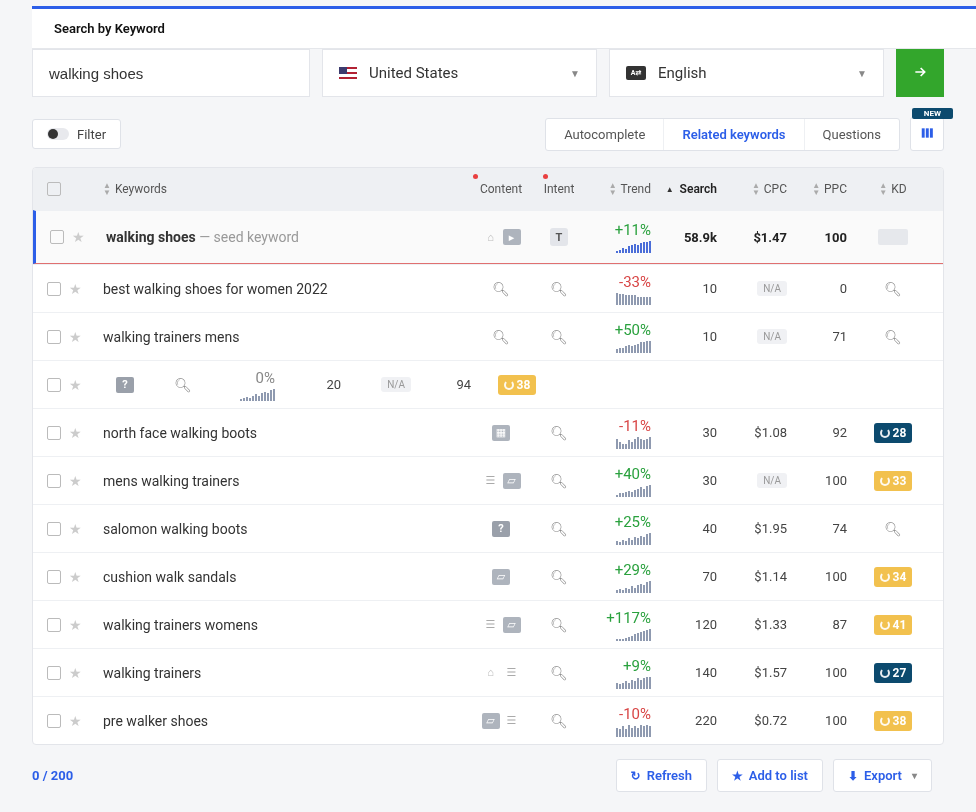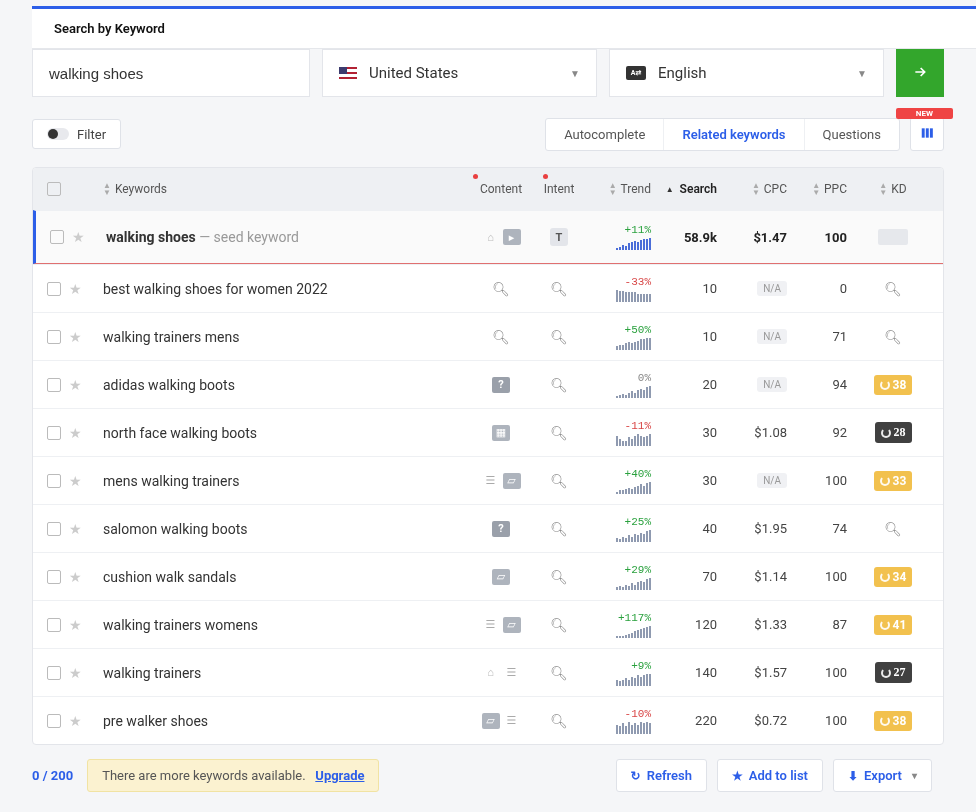--- a/index.html
+++ b/index.html
@@ -27,21 +27,21 @@
   
   .toolrow { display:flex; justify-content:space-between; align-items:center; margin: 0 32px 16px 32px; }
   .filterbtn { background:#fff; border:1px solid #dfe2e8; border-radius:3px; height:30px; padding:0 14px; display:flex; align-items:center; gap:8px; font-size:13px; color:#444; cursor:pointer; }
   .filterbtn .toggle { width:22px; height:12px; background:#e8e9ed; border-radius:6px; position:relative; }
   .filterbtn .toggle::after { content:""; position:absolute; left:1px; top:1px; width:10px; height:10px; background:#333; border-radius:50%; }
   .seggroup { display:flex; background:#fff; border:1px solid #dfe2e8; border-radius:3px; overflow:hidden; }
   .seggroup .seg { padding: 8px 18px; font-size:13px; color:#555; cursor:pointer; }
   .seggroup .seg.active { color:#2c5ee8; font-weight:600; }
   .seggroup .seg + .seg { border-left:1px solid #eef0f3; }
   .colsbtn { width:34px; height:34px; background:#fff; border:1px solid #dfe2e8; border-radius:3px; display:flex; align-items:center; justify-content:center; color:#2c5ee8; margin-left:10px; position:relative; cursor:pointer; }
-  .colsbtn .newbadge { position:absolute; top:-10px; right:-10px; background:#ef4444; color:#fff; font-size:8px; font-weight:700; padding:1px 20px; border-radius:2px; }
+  .colsbtn .newbadge { position:absolute; top:-10px; right:-10px; background:#0c4a6e; color:#fff; font-size:8px; font-weight:700; padding:1px 12px; border-radius:2px; }
 
   
   .table { margin: 0 32px; background:#fff; border:1px solid #e3e5ea; border-radius:4px; position:relative; overflow:hidden; }
   .thead { display:flex; background:#eef0f3; height:42px; align-items:center; font-size:12px; color:#555; position:relative; }
   .thead .th { display:flex; align-items:center; gap:4px; }
   .reddot { position:absolute; top:6px; width:5px; height:5px; background:#e94040; border-radius:50%; }
   .sort { color:#aaa; font-size:8px; line-height:7px; }
 
   .col-chk { width:36px; padding-left:14px; }
   .col-star { width:26px; }
@@ -67,31 +67,31 @@
   .kwtext b { font-weight:700; }
   .seedlabel { color:#999; font-weight:400; }
 
   .iconbox { display:inline-flex; width:18px; height:16px; align-items:center; justify-content:center; color:#999; font-size:11px; }
   .iconbox.grey { background:#aeb4bd; color:#fff; border-radius:2px; }
   .iconbox.q { background:#9aa0aa; color:#fff; border-radius:2px; font-weight:700; }
   .pair { display:flex; gap:3px; justify-content:center; }
   .tbadge { background:#e3e5ea; color:#555; font-weight:700; width:18px; height:18px; border-radius:3px; display:flex; align-items:center; justify-content:center; font-size:11px; }
   .mg { color:#888; font-size:14px; cursor:pointer; }
 
-  .trendpct { font-size:11px;font-family:Liberation Mono, monospace; }
+  .trendpct { font-size:15px; }
   .trendpct.up { color:#2aa13e; }
   .trendpct.down { color:#d84545; }
   .trendpct.flat { color:#888; }
   .spark { display:flex; align-items:flex-end; gap:1px; height:12px; }
   .spark span { width:2px; background:#8f9ab0; }
 
   .na { background:#f0f1f4; color:#999; font-size:10px; padding:2px 6px; border-radius:3px; }
   .kdbadge { display:inline-flex; align-items:center; gap:3px; padding:3px 6px; border-radius:3px; font-size:12px; font-weight:700; color:#fff; }
   .kdbadge.amber { background:#f2c14e; }
-  .kdbadge.green { background:#404040;font-family:Liberation Serif, serif; }
+  .kdbadge.green { background:#0c4a6e; }
   .kdbadge .ring { width:10px;height:10px;border:2px solid rgba(255,255,255,0.9);border-top-color:transparent;border-radius:50%; }
   .kdempty { width:30px; height:16px; background:#e6e8ec; border-radius:2px; display:inline-block; }
 
   
   .footer { display:flex; align-items:center; justify-content:space-between; margin: 14px 44px 0 32px; }
   .countlbl { font-weight:700; color:#2c5ee8; font-size:13px; }
   .upgradebar { background:#fbf2d0; border:1px solid #f1e3a3; padding:8px 14px; font-size:13px; color:#555; border-radius:3px; margin-left:14px; }
   .upgradebar a { color:#2c5ee8; font-weight:700; text-decoration:underline; cursor:pointer; }
   .footbtns { display:flex; gap:10px; }
   .fbtn { background:#fff; border:1px solid #dfe2e8; border-radius:3px; padding:8px 14px; font-size:13px; color:#2c5ee8; font-weight:600; display:flex; align-items:center; gap:6px; cursor:pointer; }
@@ -334,23 +334,20 @@
           </div>
           <div class="cell col-scroll"></div>
         </div>
         <div class="row">
           <div class="cell col-chk">
             <span class="chk"></span>
           </div>
           <div class="cell col-star">
             <span class="star">★</span>
           </div>
-          <div class="cell col-kw">
-            <span class="kwtext">adidas walking boots</span>
-          </div>
           <div class="cell col-content">
             <div class="pair">
               <span class="iconbox q">?</span>
             </div>
           </div>
           <div class="cell col-intent">
             <span class="mg">🔍︎</span>
           </div>
           <div class="cell col-trend">
             <span class="trendpct flat">0%</span>
@@ -697,24 +694,20 @@
             <span class="kdbadge amber"><span class="ring"></span>38</span>
           </div>
           <div class="cell col-scroll"></div>
         </div>
       </div>
   </div>
 
   <div class="footer">
     <div style="display:flex;align-items:center;">
       <span class="countlbl">0 / 200</span>
-      <div class="upgradebar">
-        <span>There are more keywords available.</span>
-        &nbsp;&nbsp;<a>Upgrade</a>
-      </div>
     </div>
     <div class="footbtns">
       <div class="fbtn">
         <span class="ic">↻</span>
         <span>Refresh</span>
       </div>
       <div class="fbtn">
         <span class="ic">★</span>
         <span>Add to list</span>
       </div>

